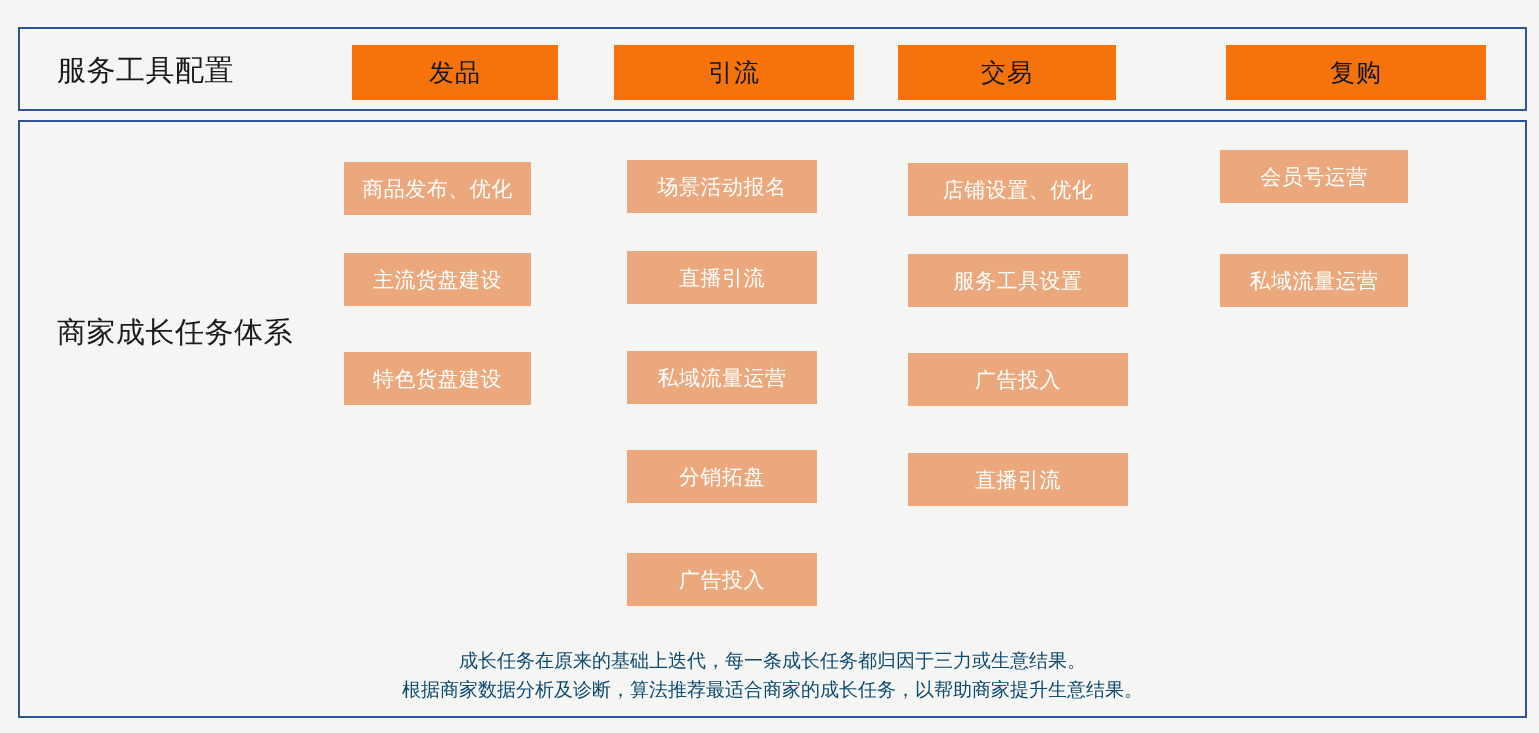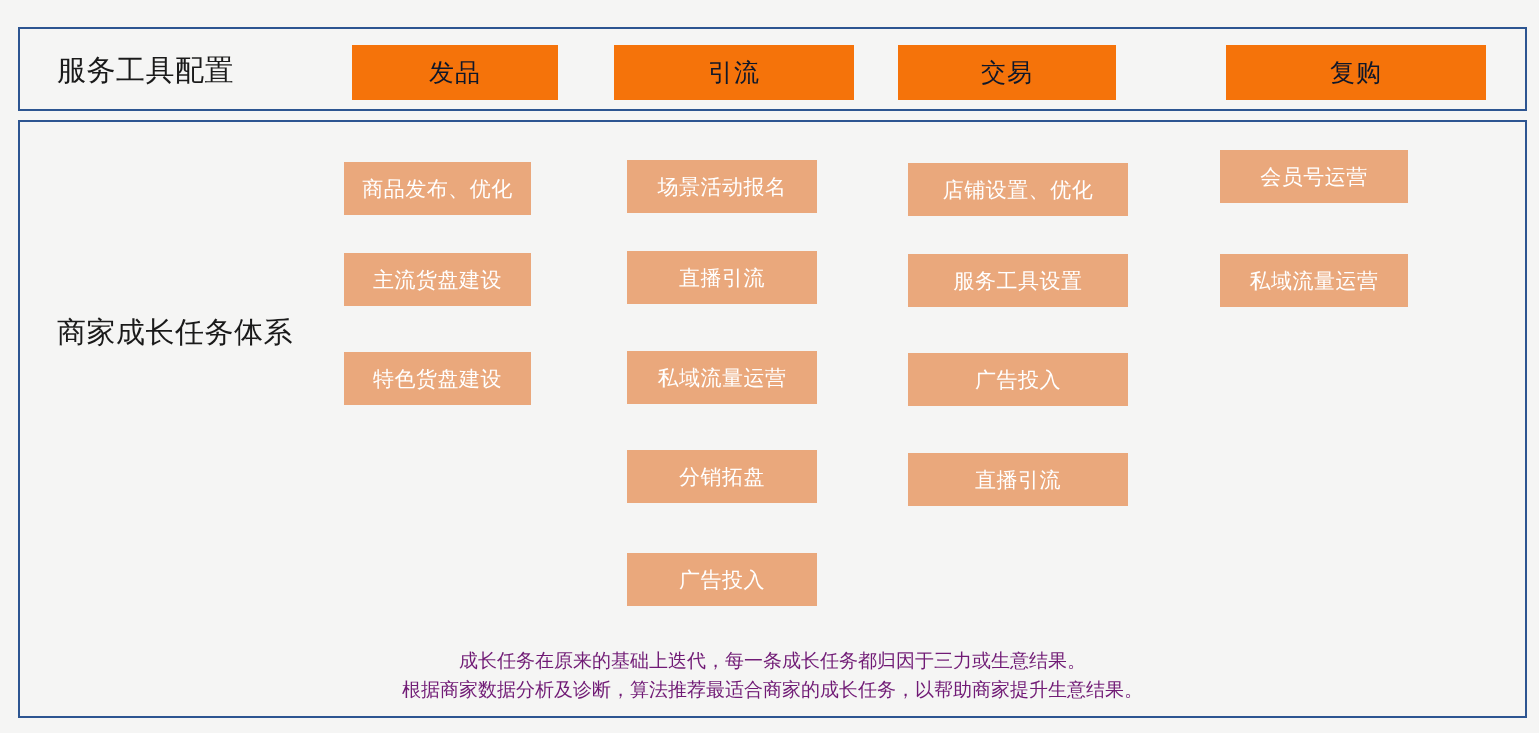--- a/index.html
+++ b/index.html
@@ -100,21 +100,21 @@
   .col-2 .task-card { left: 908px; width: 220px; }
   .col-3 .task-card { left: 1220px; width: 188px; }
 
   
   .caption {
     position: absolute;
     left: 18px;
     width: 1509px;
     top: 646px;
     text-align: center;
-    color: #701a75;
+    color: #0c4a6e;
     font-size: 19px;
     line-height: 29px;
   }
   .caption-line { display: block; white-space: nowrap; }
 </style>
 </head>
 <body>
 
 <div class="canvas">
 

